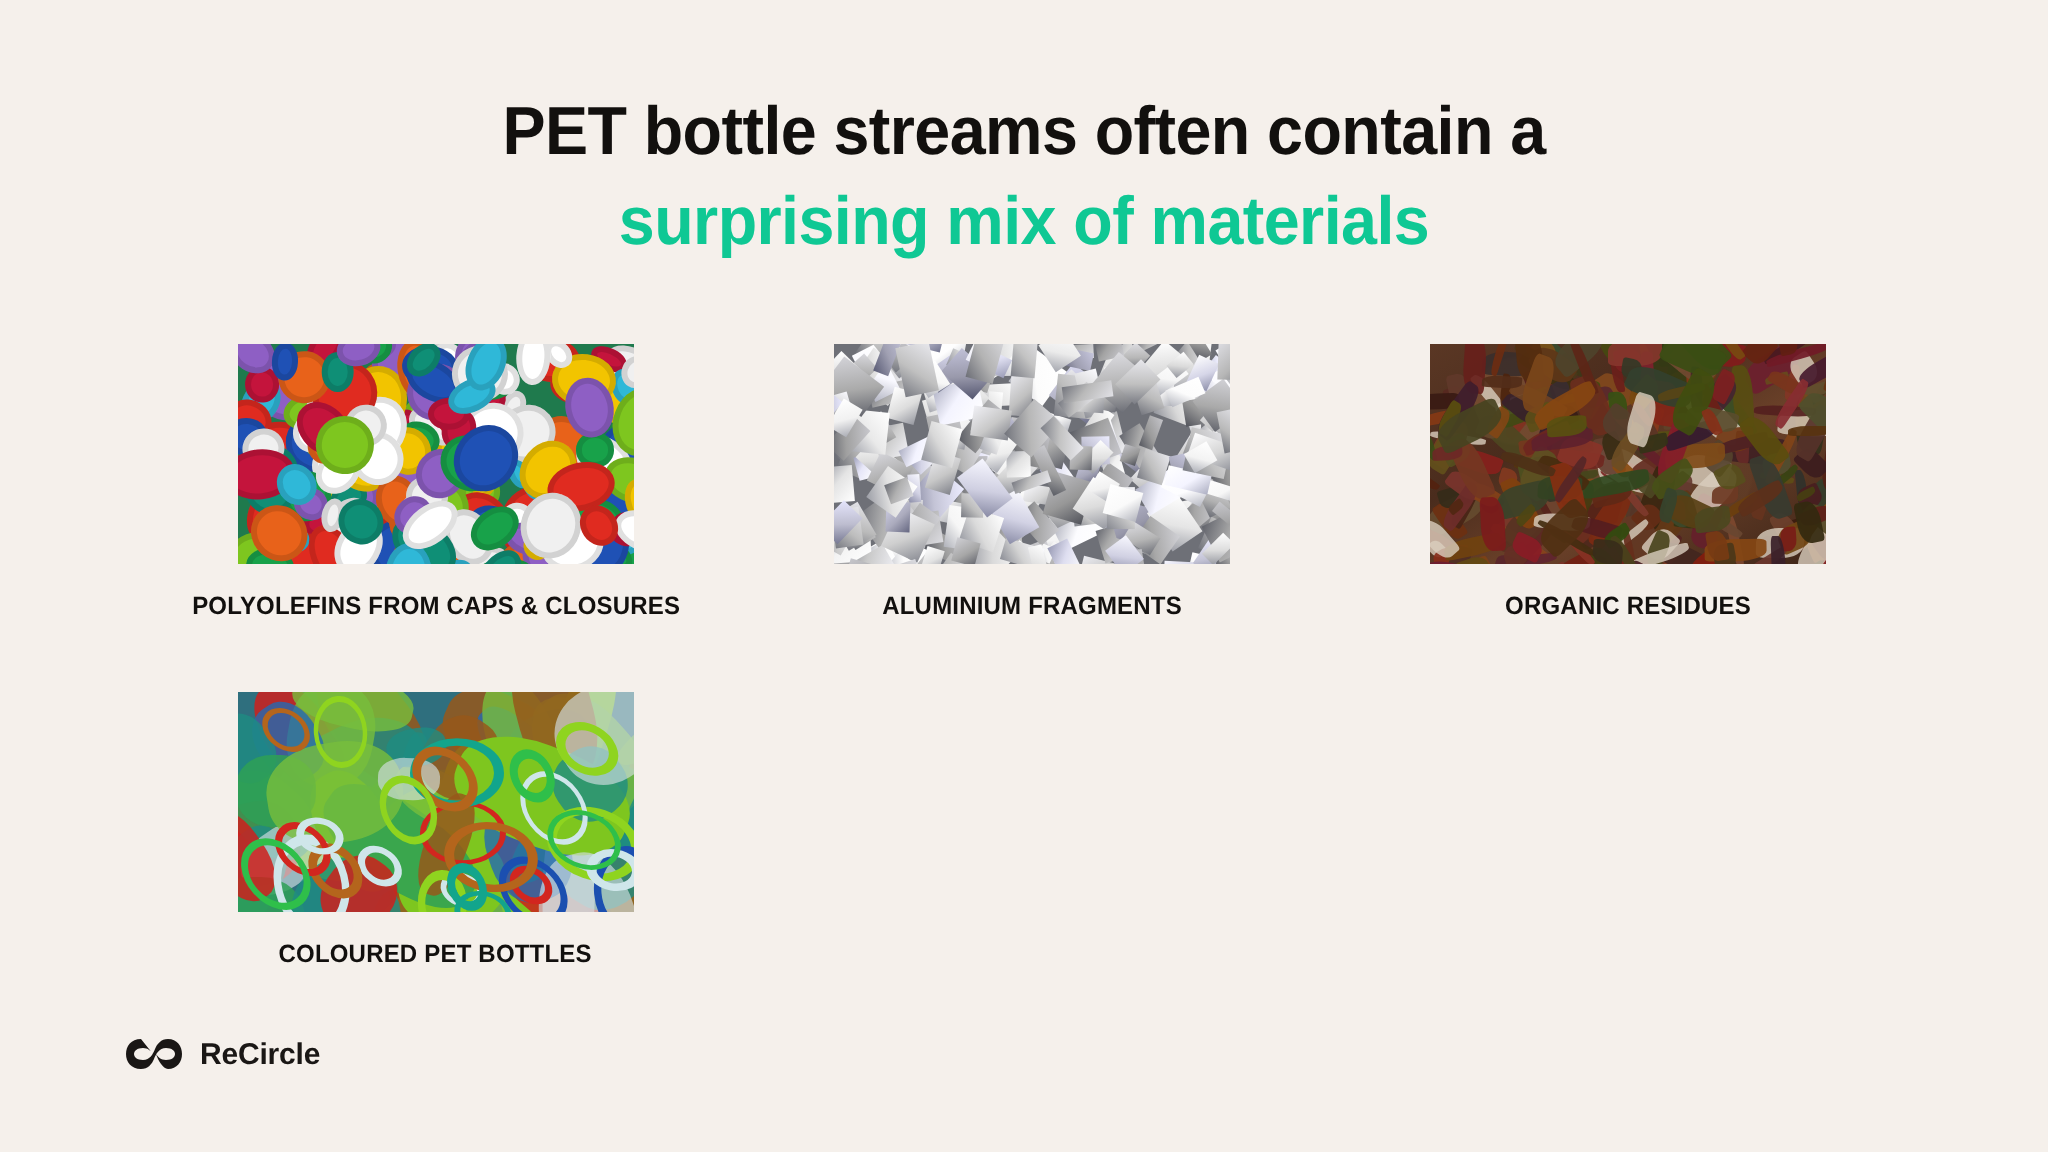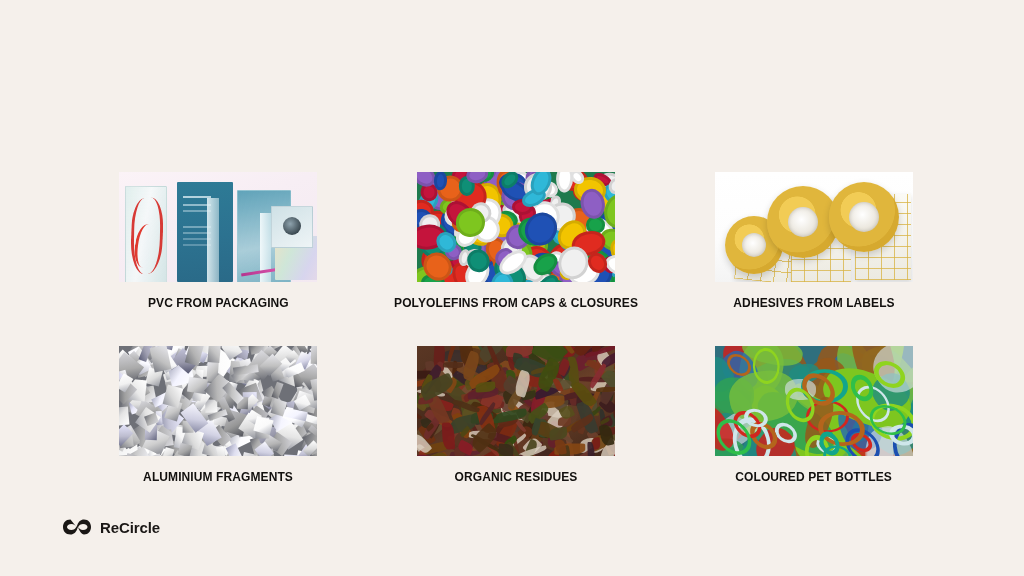--- a/index.html
+++ b/index.html
@@ -245,39 +245,27 @@
     font-size: 15px;
     letter-spacing: -0.1px;
     color: #1A1715;
   }
 </style>
 </head>
 <body>
 
 <div class="slide">
 
+  <div class="title-block">
+    <span class="title-line">PET bottle streams often contain a</span>
+    <span class="title-line accent">surprising mix of materials</span>
+  </div>
 
   <div class="grid">
 
-    <div class="cell">
-      <div class="thumb">
-        <div class="art pvc">
-          <div class="box b1"></div>
-          <div class="squiggle"></div>
-          <div class="squiggle2"></div>
-          <div class="box b2"></div>
-          <div class="b2txt"></div>
-          <div class="box b3"></div>
-          <div class="pinkline"></div>
-          <div class="box b4"></div>
-          <div class="box b5"></div>
-        </div>
-      </div>
-      <div class="caption">PVC FROM PACKAGING</div>
-    </div>
 
     <div class="cell">
       <div class="thumb">
         <div class="art caps" id="capsArt">
             <i style="left:53.6px;top:58.0px;width:27.1px;height:22.0px;background:#f0f0f0;transform:rotate(120deg);"></i>
             <i style="left:180.6px;top:2.8px;width:33.1px;height:22.4px;background:#f0f0f0;transform:rotate(37deg);"></i>
             <i style="left:4.2px;top:39.3px;width:35.8px;height:31.2px;background:#e02b20;transform:rotate(12deg);"></i>
             <i style="left:158.8px;top:81.5px;width:34.3px;height:27.4px;background:#e02b20;transform:rotate(111deg);"></i>
             <i style="left:175.8px;top:2.1px;width:18.5px;height:11.3px;background:#c4143c;transform:rotate(26deg);"></i>
             <i style="left:144.2px;top:95.9px;width:29.8px;height:26.7px;background:#c4143c;transform:rotate(150deg);"></i>
@@ -492,39 +480,20 @@
             <i style="left:19.2px;top:61.2px;width:21.3px;height:18.5px;background:#2fb8d8;transform:rotate(54deg);"></i>
             <i style="left:134.4px;top:-1.7px;width:27.7px;height:16.7px;background:#ffffff;transform:rotate(93deg);"></i>
             <i style="left:169.9px;top:82.2px;width:21.4px;height:17.8px;background:#e02b20;transform:rotate(56deg);"></i>
             <i style="left:39.3px;top:36.4px;width:29.1px;height:28.5px;background:#7ec61f;transform:rotate(11deg);"></i>
             <i style="left:106.6px;top:41.9px;width:34.2px;height:30.6px;background:#1f51b5;transform:rotate(126deg);"></i>
           </div>
       </div>
       <div class="caption">POLYOLEFINS FROM CAPS &amp; CLOSURES</div>
     </div>
 
-    <div class="cell">
-      <div class="thumb">
-        <div class="art rolls">
-          <div class="web" style="left:22px; top:52px; width:62px; height:58px; transform:rotate(6deg);"></div>
-          <div class="roll" style="left:10px; top:44px; width:58px; height:58px;">
-            <div class="hole" style="left:17px; top:17px; width:24px; height:24px;"></div>
-          </div>
-          <div class="web" style="left:76px; top:28px; width:60px; height:82px;"></div>
-          <div class="roll" style="left:52px; top:14px; width:72px; height:72px;">
-            <div class="hole" style="left:21px; top:21px; width:30px; height:30px;"></div>
-          </div>
-          <div class="web" style="left:140px; top:22px; width:56px; height:86px;"></div>
-          <div class="roll" style="left:114px; top:10px; width:70px; height:70px;">
-            <div class="hole" style="left:20px; top:20px; width:30px; height:30px;"></div>
-          </div>
-        </div>
-      </div>
-      <div class="caption">ADHESIVES FROM LABELS</div>
-    </div>
 
     <div class="cell">
       <div class="thumb">
         <div class="art alu" id="aluArt">
             <i style="left:24.2px;top:-0.6px;width:22.7px;height:16.1px;transform:rotate(79deg);background:linear-gradient(135deg,rgb(255,255,255),rgb(248,248,248) 55%,rgb(178,180,188));"></i>
             <i style="left:145.7px;top:52.5px;width:13.9px;height:10.7px;transform:rotate(38deg);background:linear-gradient(135deg,rgb(202,202,225),rgb(162,162,180) 55%,rgb(92,94,120));"></i>
             <i style="left:75.5px;top:14.8px;width:10.9px;height:21.0px;transform:rotate(87deg);background:linear-gradient(135deg,rgb(255,255,255),rgb(229,229,229) 55%,rgb(159,161,169));"></i>
             <i style="left:137.8px;top:1.2px;width:15.1px;height:17.7px;transform:rotate(153deg);background:linear-gradient(135deg,rgb(252,252,255),rgb(212,212,212) 55%,rgb(142,144,152));"></i>
             <i style="left:143.8px;top:87.4px;width:25.8px;height:9.0px;transform:rotate(107deg);background:linear-gradient(135deg,rgb(255,255,255),rgb(215,215,215) 55%,rgb(145,147,155));"></i>
             <i style="left:60.6px;top:67.2px;width:24.2px;height:12.2px;transform:rotate(163deg);background:linear-gradient(135deg,rgb(202,202,207),rgb(162,162,162) 55%,rgb(92,94,102));"></i>

